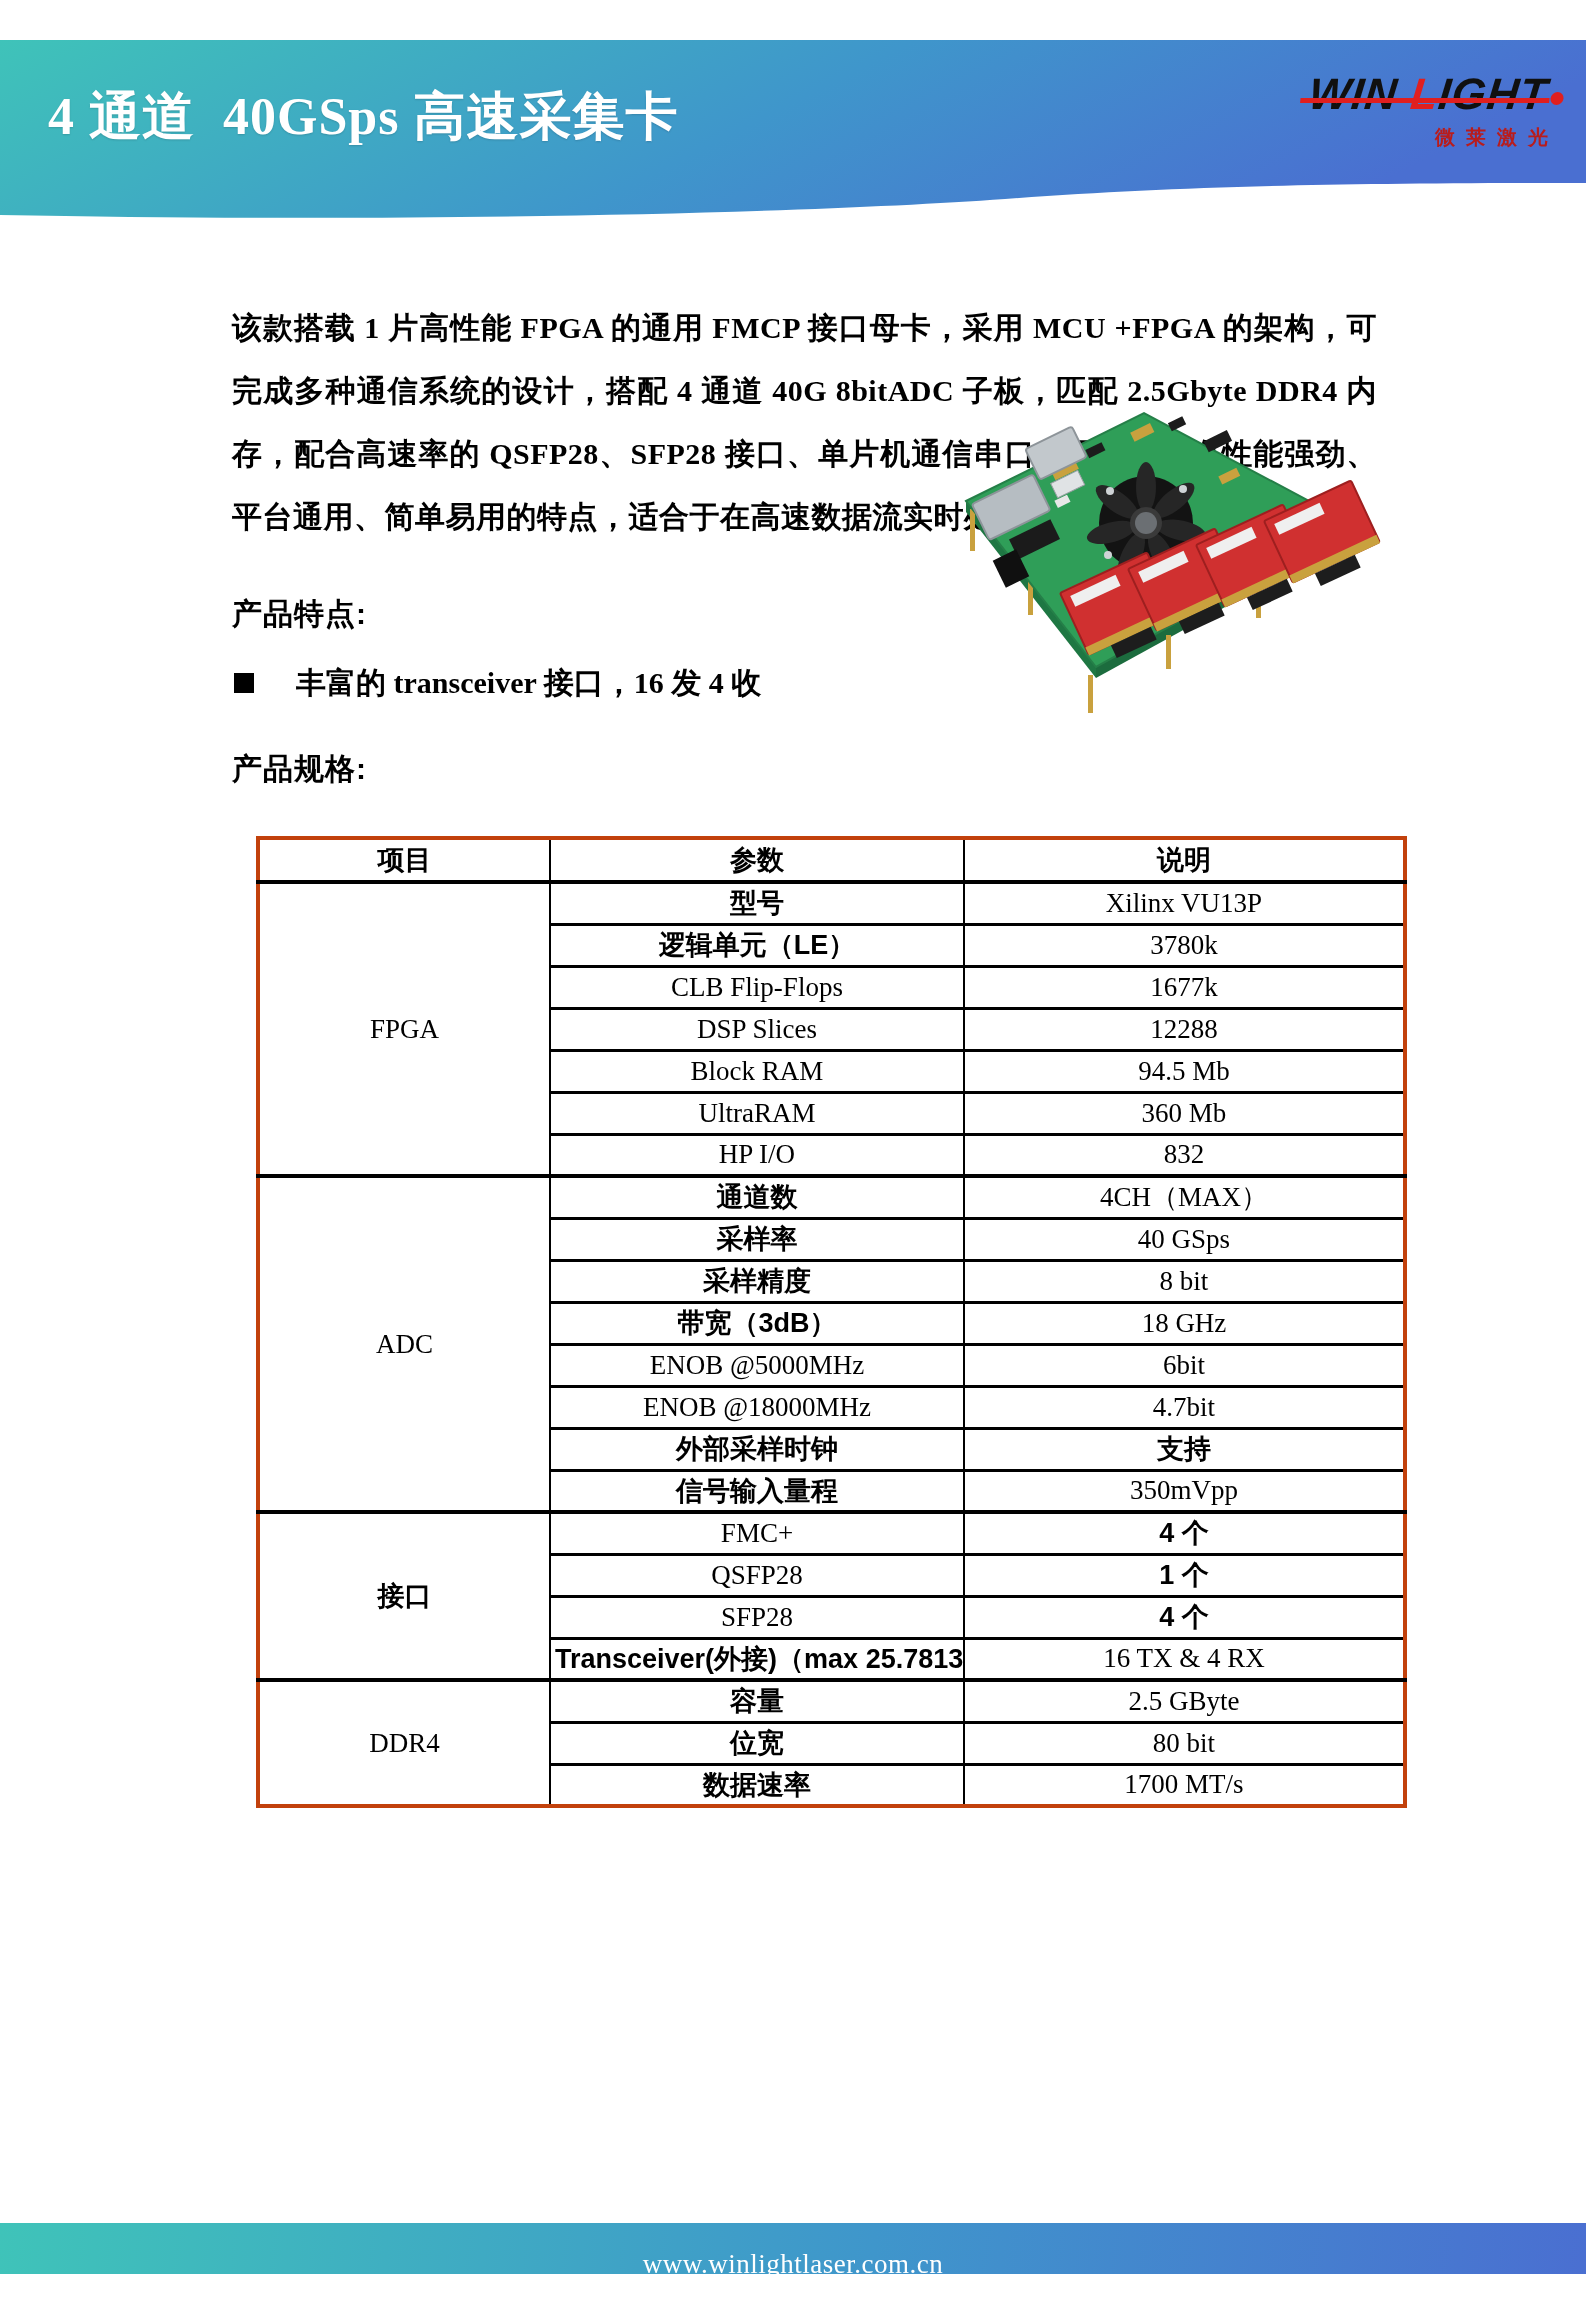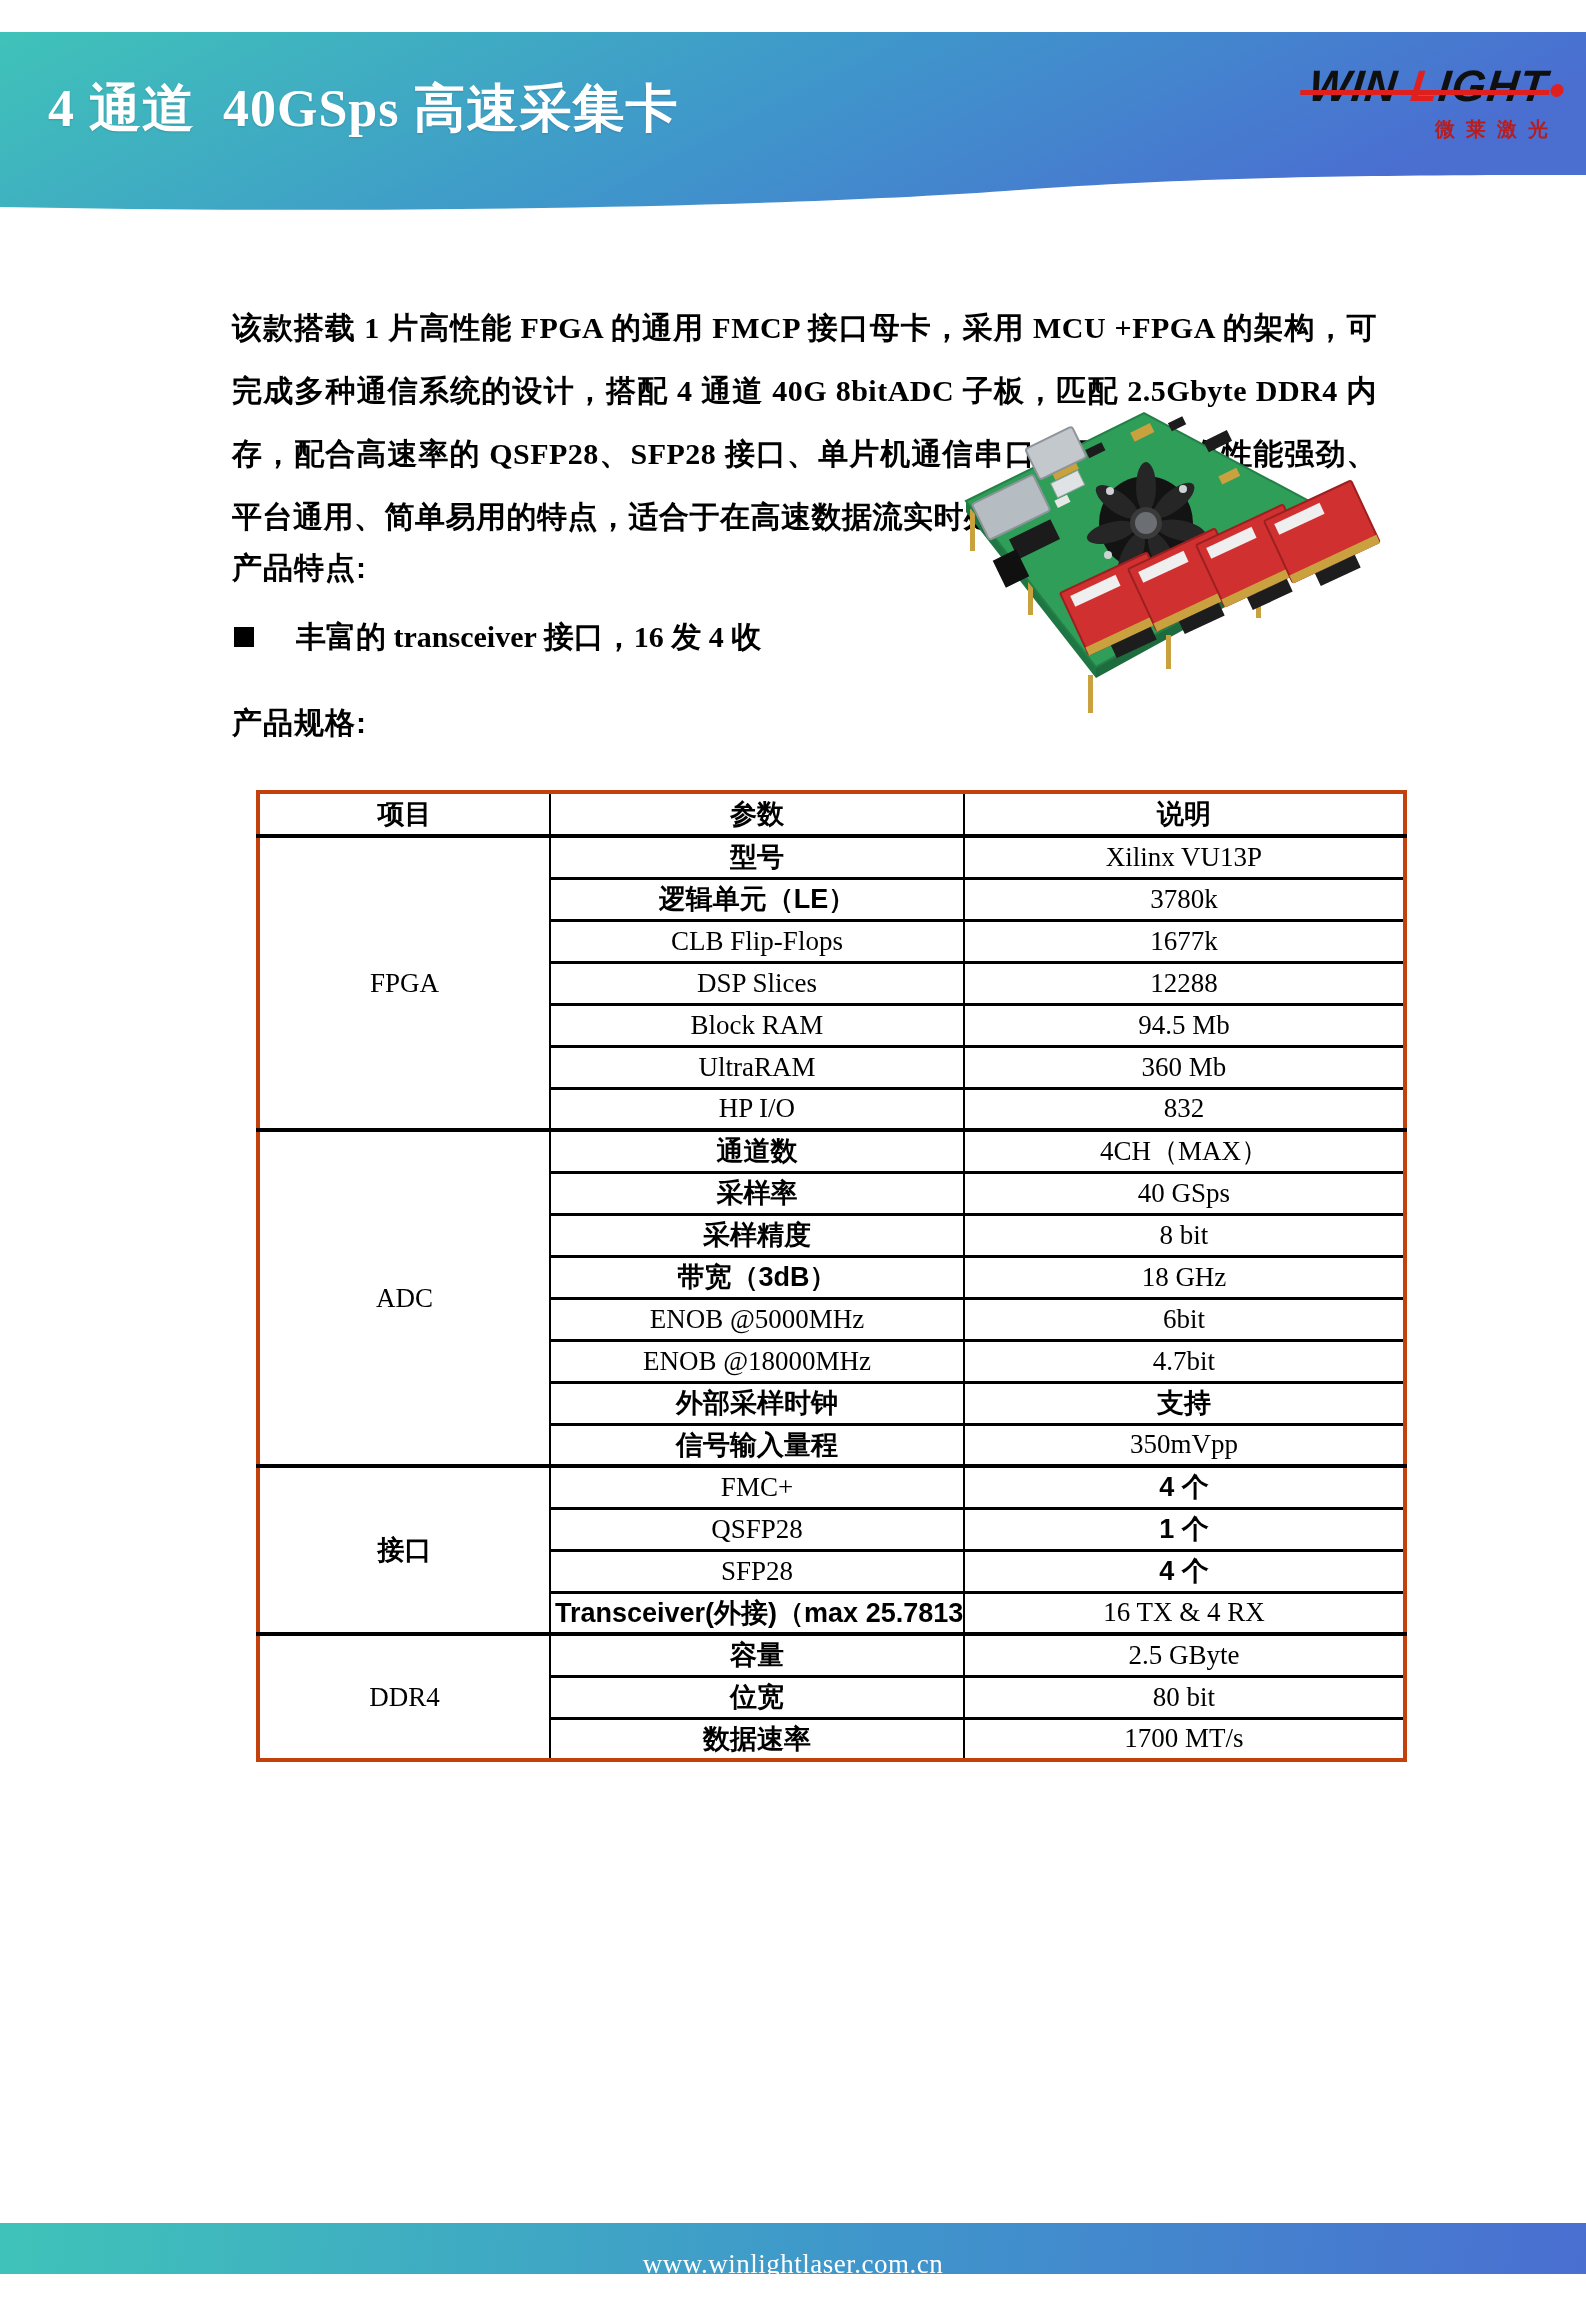--- a/index.html
+++ b/index.html
@@ -2,21 +2,21 @@
 <html style="--band-teal: #3fc3b9; --band-mid: #3f96cb; --band-blue: #4a6fd1; --logo-red: #e01f1f;"><head>
 <meta charset="utf-8">
 <style>
   * { margin:0; padding:0; box-sizing:border-box; }
   html,body { background:#fff; }
   body {
     width:1586px; height:2304px; position:relative; overflow:hidden;
     font-family:"Liberation Serif","DejaVu Serif",serif; color:#000;
   }
   
-  .header { position:absolute; top:4px; left:0; width:1586px; height:212px; }
+  .header { position:absolute; top:12px; left:0; width:1586px; height:212px; }
   .header svg.band { position:absolute; top:0; left:0; display:block; }
   .page-title {
     position:absolute; left:48px; top:70px;
     font-size:52px; font-weight:700; color:#fff; white-space:pre;
     letter-spacing:1px; text-shadow:0 1px 2px rgba(0,0,0,.15);
   }
   .logo { position:absolute; right:38px; top:60px; width:270px; text-align:right; }
   .logo-text {
     position:relative; display:inline-block;
     font-family:"Liberation Sans","DejaVu Sans",sans-serif;
@@ -37,21 +37,21 @@
     font-size:20px; font-weight:700; color:#b91c1c; letter-spacing:11px;
     margin-right:-11px;
   }
   
   .main { position:absolute; top:212px; left:0; width:1586px; padding:0 209px 0 232px; }
   .intro {
     margin-top:84px; width:1145px; font-size:30px; font-weight:600;
     line-height:63px; text-align:justify; letter-spacing:.5px;
   }
   .sec-heading {
-    font-size:30px; font-weight:700;
+    margin-top:46px; font-size:30px; font-weight:700;
     font-family:"Liberation Sans","DejaVu Sans",sans-serif; letter-spacing:1px;
   }
   .features { list-style:none; margin-top:16px; width:660px; }
   .features li { display:flex; font-size:30px; font-weight:600; line-height:64px; margin-bottom:14px; }
   .bullet-square { flex:none; width:20px; height:20px; background:#000; margin:22px 42px 0 2px; }
   .spec-heading { margin-top:34px; }
   
   .pcb { position:absolute; top:383px; left:938px; width:445px; height:335px; }
   
   table.specs { margin-top:46px; border-collapse:collapse; width:1147px; table-layout:fixed; border:4px solid #c2410c;margin-left:24px; }

